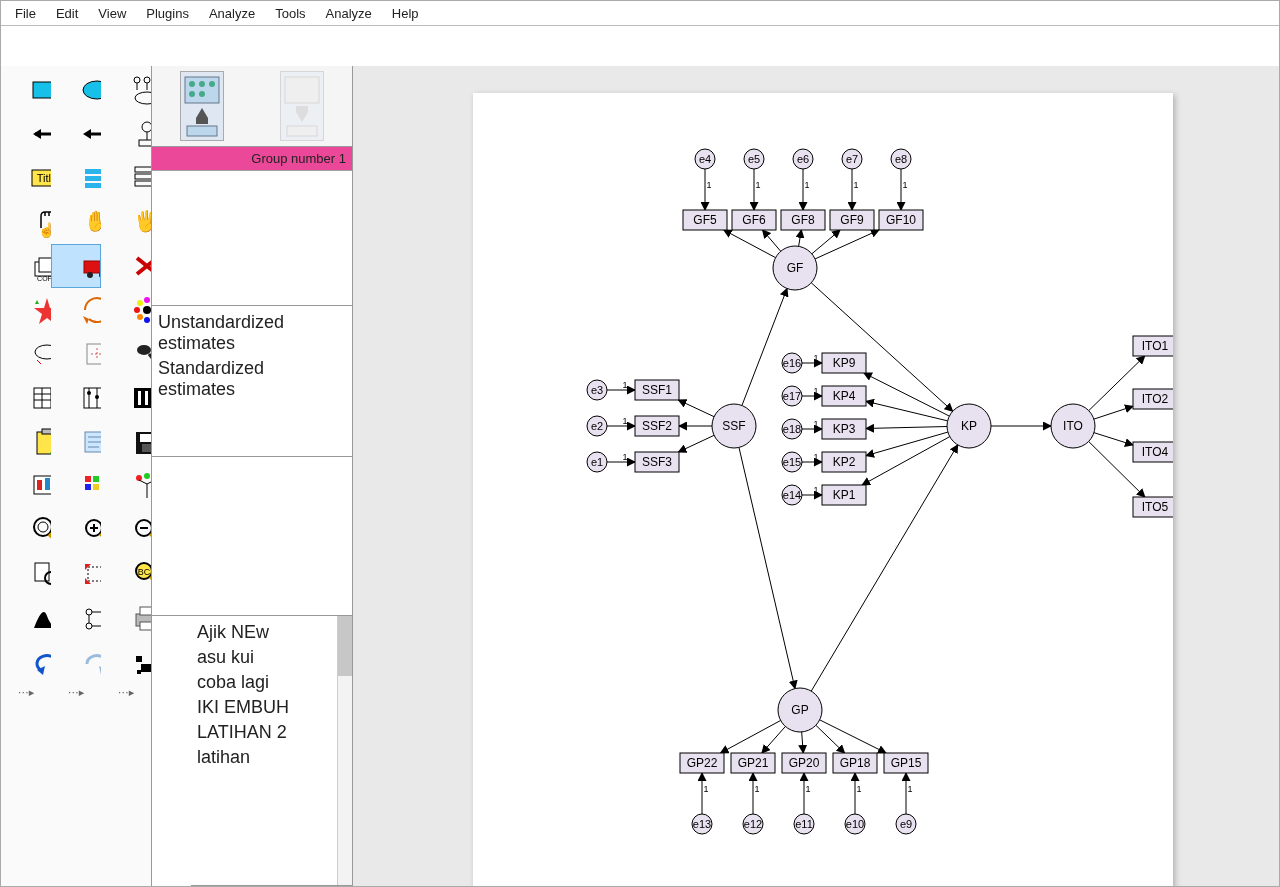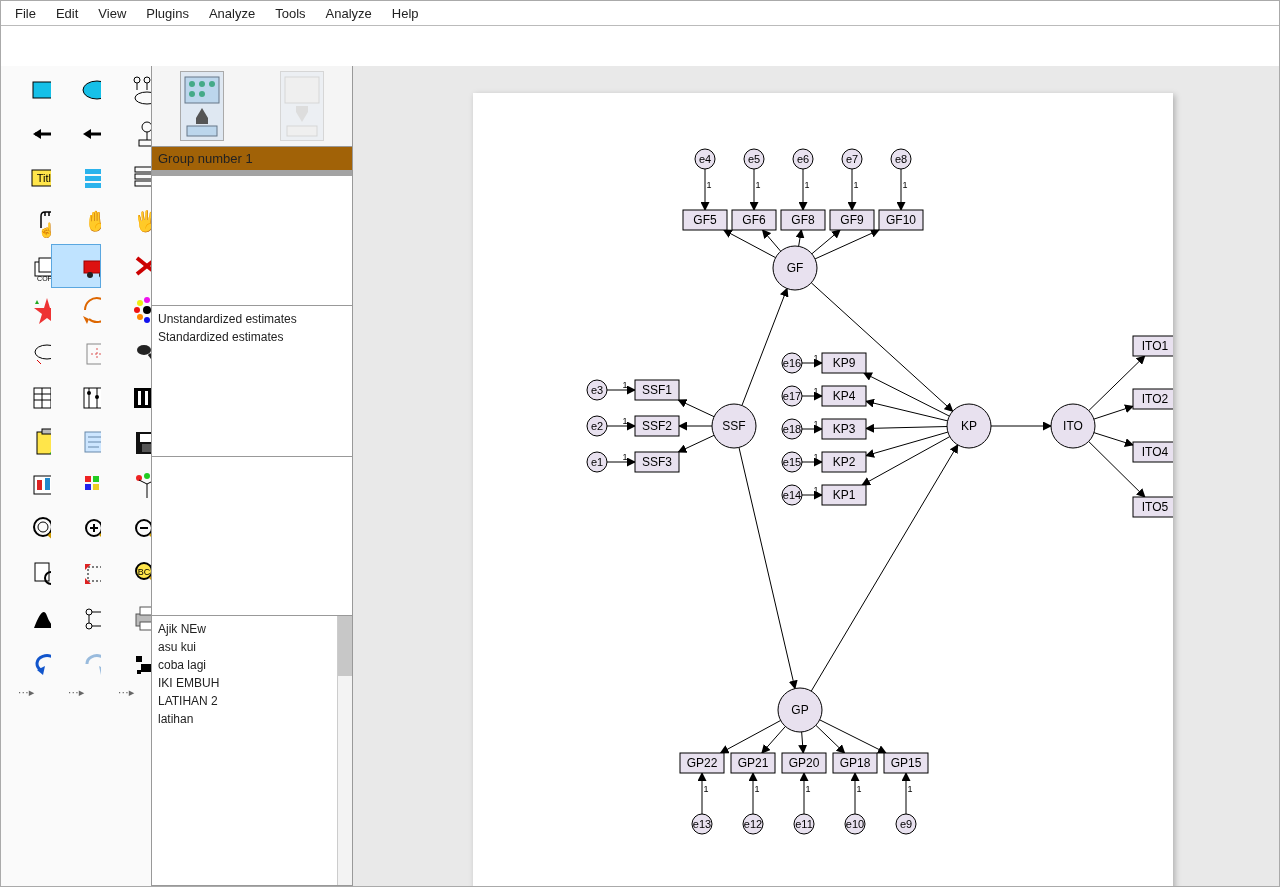--- a/index.html
+++ b/index.html
@@ -15,24 +15,24 @@
   .tool-grid .tool{display:flex;align-items:center;justify-content:center;cursor:pointer;padding-left:28px;}
   .tool svg{display:block;}
   .tool.sel{background:#bfe3ff;border:1px solid #5aa7e0;box-sizing:border-box;}
   .tool-overflow{height:24px;display:flex;}
   .tool-overflow span{flex:1;text-align:center;color:#666;font-size:11px;}
   
   .side-column{width:200px;border-right:1px solid #999;display:flex;flex-direction:column;background:#fff;}
   .side-top{height:80px;border-bottom:1px solid #999;display:flex;align-items:center;justify-content:space-around;background:#f5f5f5;}
   .side-top .thumb{width:42px;height:68px;border:1px solid #aaa;background:#dfe8f2;position:relative;display:flex;align-items:center;justify-content:center;}
   .panel-box{border-bottom:1px solid #999;background:#fff;min-height:20px;}
-  .panel-header{padding:4px 6px;background:#a16207;border-bottom:6px solid #a3a3a3;}
-  .panel-body{padding:4px 6px;font-size:12px;overflow:auto;}
+  .panel-header{padding:4px 6px;background:#ec4899;border-bottom:1px solid #a3a3a3;text-align:right;}
+  .panel-body{padding:4px 6px;font-size:18px;overflow:auto;}
   .panel-body .item{padding:2px 0;cursor:default;}
-  .files-panel{flex:1;min-height:120px;position:relative;}
+  .files-panel{flex:1;min-height:120px;position:relative;margin-left:39px;}
   .files-scroll{position:absolute;top:0;right:0;width:14px;bottom:0;background:#f3f3f3;border-left:1px solid #ccc;}
   .files-scroll .thumb{position:absolute;top:0;left:0;right:0;height:60px;background:#c7c7c7;}
   
   .canvas-wrap{flex:1;background:#e9e9e9;position:relative;overflow:hidden;}
   .canvas-paper{position:absolute;left:120px;top:27px;width:700px;height:806px;background:#fff;box-shadow:2px 2px 6px rgba(0,0,0,.25);}
   .canvas-svg{position:absolute;left:0;top:0;}
   
   .obs{fill:#e8e1ef;stroke:#000;stroke-width:1;}
   .latent{fill:#e8e1ef;stroke:#000;stroke-width:1;}
   .etxt{font-size:11px;fill:#000;text-anchor:middle;dominant-baseline:central;}

